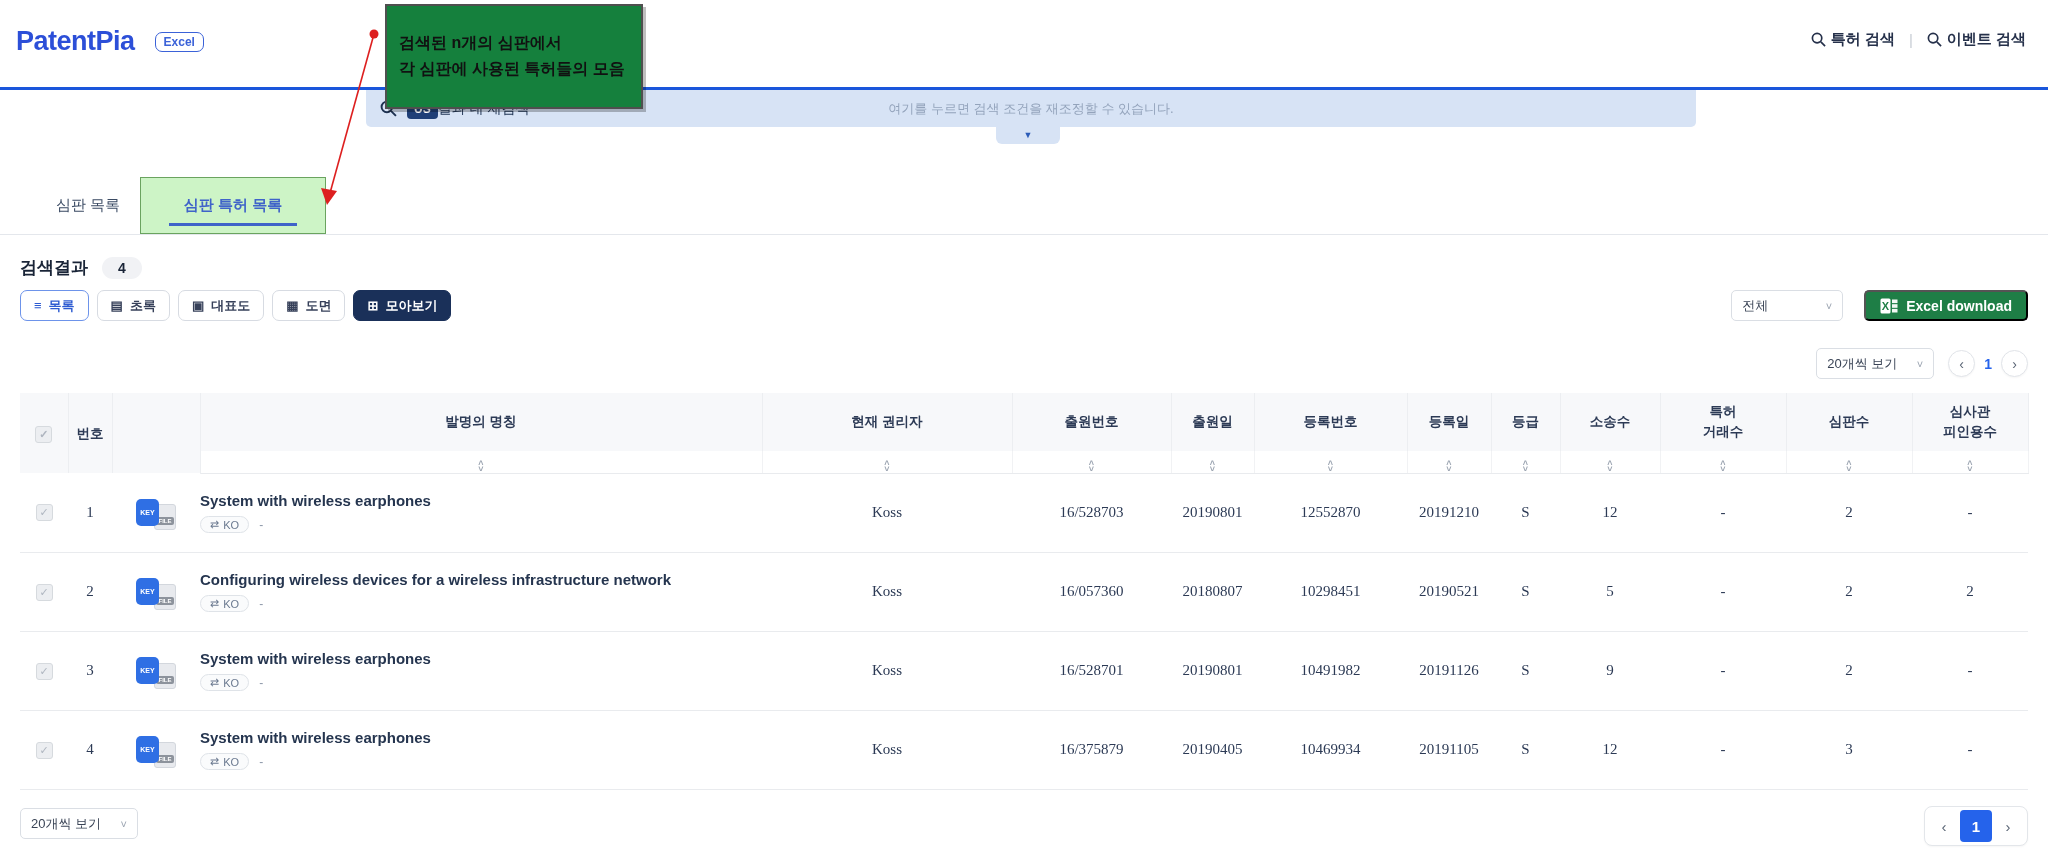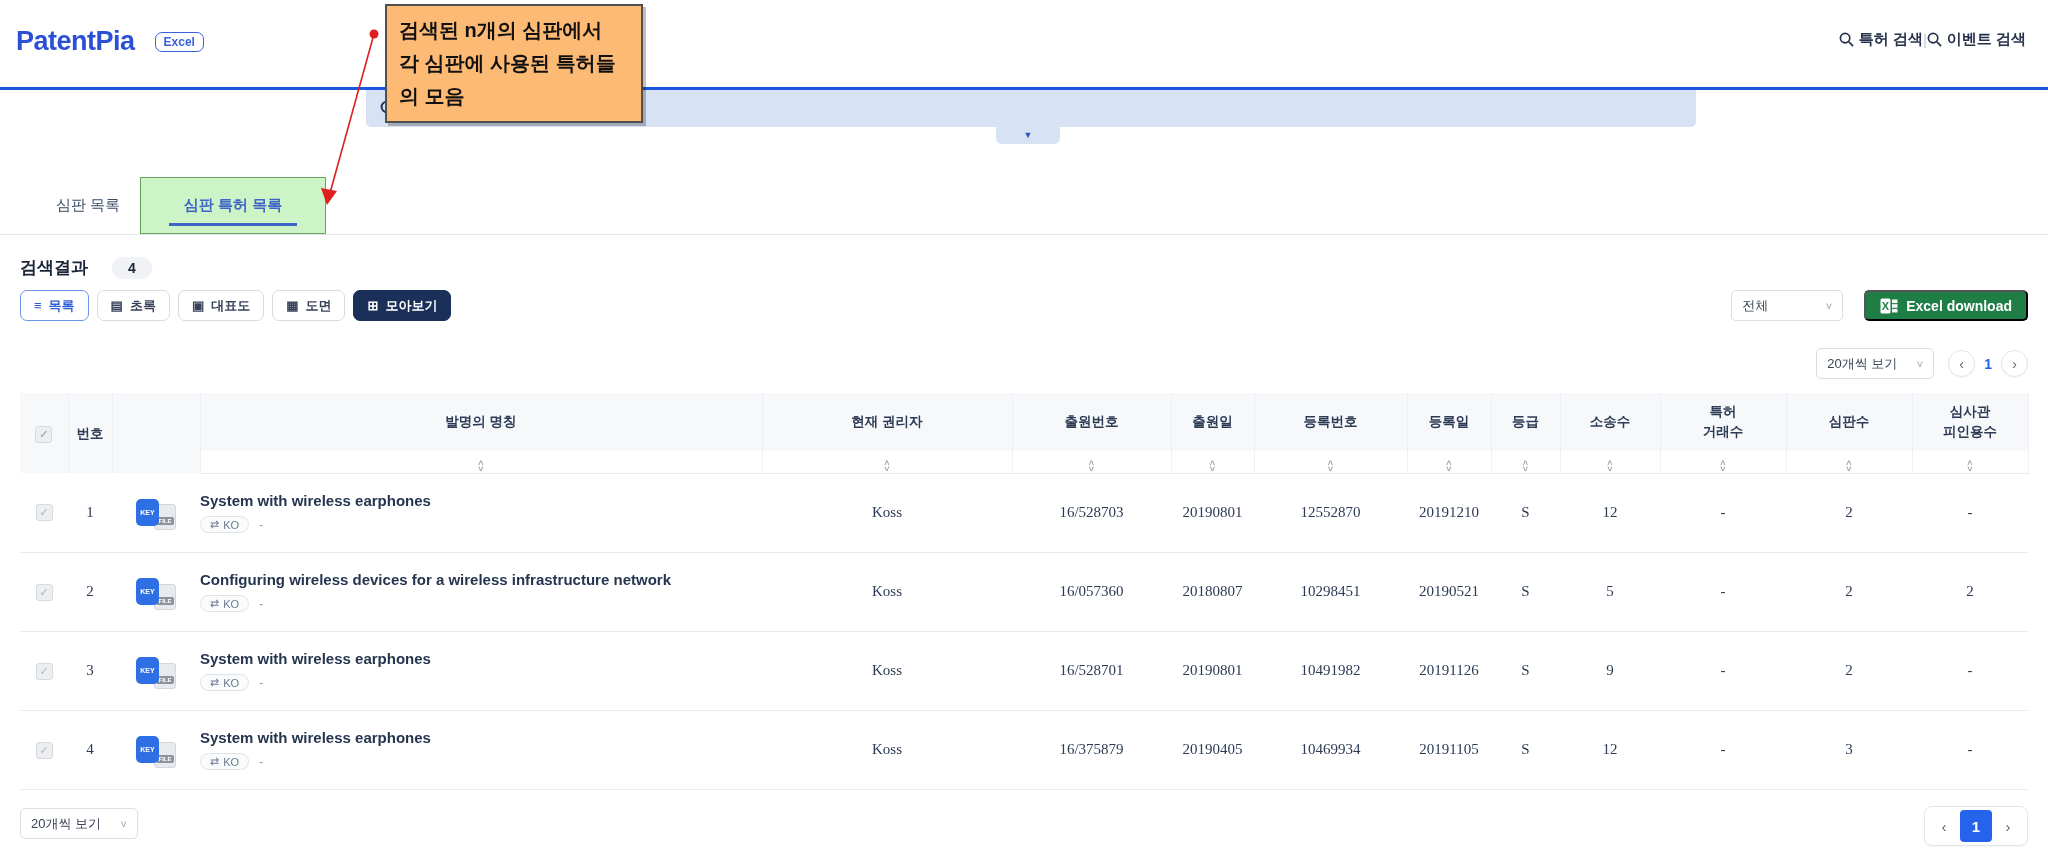--- a/index.html
+++ b/index.html
@@ -11,21 +11,21 @@
     position: relative;
     overflow: hidden;
   }
 
   
   .app-header { position: absolute; top: 0; left: 0; width: 100%; height: 88px; background: #fff; }
   .logo-wrap { position: absolute; left: 16px; top: 26px; display: flex; align-items: center; gap: 20px; }
   .logo { font-size: 27px; font-weight: bold; color: #2c4fd8; letter-spacing: -0.5px; cursor: pointer; }
   .trial-badge { border: 1.5px solid #3b62d8; color: #3b62d8; font-size: 12px; font-weight: bold;
     border-radius: 7px; padding: 2px 8px; }
-  .top-nav { position: absolute; right: 22px; top: 30px; display: flex; align-items: center; 
+  .top-nav { position: absolute; right: 22px; top: 30px; display: flex; align-items: center; gap: 14px;
     font-size: 15px; font-weight: bold; color: #25304a; }
   .nav-item { display: flex; align-items: center; gap: 5px; cursor: pointer; }
   .nav-divider { color: #c7ccd4; font-weight: normal; }
   .mag { width: 15px; height: 15px; }
 
   
   .blue-line { position: absolute; top: 87px; left: 0; width: 100%; height: 3px; background: #1a56db; }
   .search-bar { position: absolute; top: 90px; left: 366px; width: 1330px; height: 37px;
     background: #d7e3f5; border-radius: 0 0 5px 5px; display: flex; align-items: center;
     padding: 0 14px; cursor: pointer; }
@@ -45,28 +45,28 @@
     font-size: 15px; font-weight: normal; color: #3a4a63; cursor: pointer; }
   .tab-highlight { position: absolute; top: 177px; left: 140px; width: 186px; height: 57px;
     background: #cdf4c6; border: 1px solid #6aa35f; display: flex; align-items: center; justify-content: center; }
   .tab-active { position: relative; width: 100%; height: 100%; display: flex; align-items: center;
     justify-content: center; font-size: 15px; font-weight: bold; color: #3f63c9; cursor: pointer; }
   .tab-underline { position: absolute; bottom: 7px; left: 50%; transform: translateX(-50%);
     width: 128px; height: 3px; background: #3f63c9; }
   .hr1 { position: absolute; top: 234px; left: 0; width: 100%; height: 1px; background: #e4e7ec; }
 
   
-  .tooltip { position: absolute; top: 4px; left: 385px; width: 258px; background: #fdba74;
-    border: 2px solid #4f4f4f; box-shadow: 3px 3px 0 rgba(0,0,0,0.25); padding: 8px 12px;
-    font-size: 20px; font-weight: bold; color: #111; line-height: 1.65; z-index: 30; }
+  .tooltip { position: absolute; top: 4px; left: 385px; width: 258px; background: #15803d;
+    border: 2px solid #4f4f4f; box-shadow: 3px 3px 0 rgba(0,0,0,0.25); padding: 24px 12px;
+    font-size: 16px; font-weight: bold; color: #111; line-height: 1.65; z-index: 30; }
   .arrow-overlay { position: absolute; top: 0; left: 0; width: 2048px; height: 865px;
     pointer-events: none; z-index: 29; }
 
   
-  .results-row { position: absolute; top: 256px; left: 20px; display: flex; align-items: center; gap: 24px; }
+  .results-row { position: absolute; top: 256px; left: 20px; display: flex; align-items: center; gap: 14px; }
   .results-label { font-size: 17px; font-weight: bold; color: #192437; }
   .results-count { background: #f1f2f5; border-radius: 12px; padding: 3px 16px;
     font-size: 14px; font-weight: bold; color: #192437; }
 
   .toolbar { position: absolute; top: 290px; left: 20px; display: flex; align-items: center; gap: 8px; }
   .tb-btn { height: 31px; display: flex; align-items: center; gap: 7px; padding: 0 13px;
     border: 1px solid #d7dbe2; border-radius: 7px; background: #fff; font-size: 13px;
     font-weight: bold; color: #37415a; cursor: pointer; }
   .tb-btn .tb-icon { font-size: 13px; color: #37415a; line-height: 1; }
   .tb-btn.active { border-color: #6d93ea; color: #2d5bd1; }
@@ -167,20 +167,21 @@
 
 <div class="blue-line"></div>
 
 <div class="search-bar">
   <svg class="search-mag" viewBox="0 0 16 16">
       <circle cx="6.5" cy="6.5" r="5" fill="none" stroke="#1c3050" stroke-width="1.8"></circle>
       <line x1="10.5" y1="10.5" x2="15" y2="15" stroke="#1c3050" stroke-width="1.8"></line>
     </svg>
   <span class="us-badge">US</span>
   <span class="search-label">결과 내 재검색</span>
+  <span class="search-placeholder">여기를 누르면 검색 조건을 재조정할 수 있습니다.</span>
 </div>
 <div class="search-collapse">
   <span>▼</span>
 </div>
 
 <div class="tooltip">
   <div>검색된 n개의 심판에서</div>
   <div>각 심판에 사용된 특허들의 모음</div>
 </div>
 <svg class="arrow-overlay" viewBox="0 0 2048 865">

